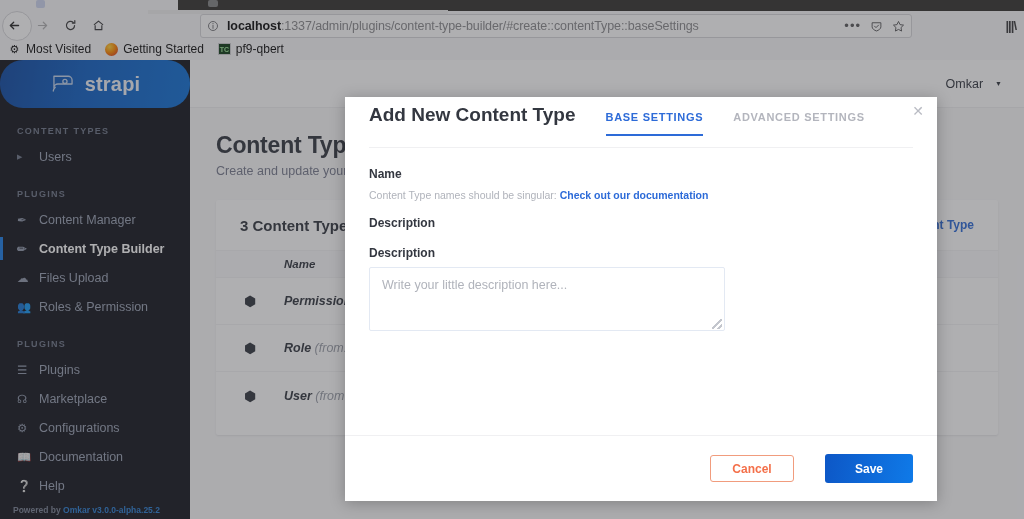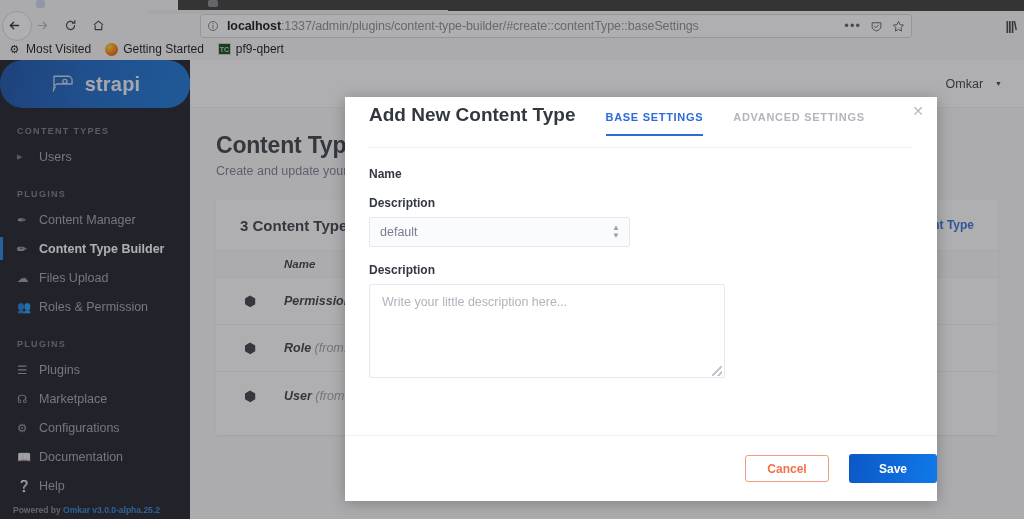--- a/index.html
+++ b/index.html
@@ -196,34 +196,34 @@
   .fgroup { margin-top: 15px; }
   #conn-select {
     width: 261px; height: 30px; border: 1px solid #e3e9f3; border-radius: 2px;
     background: #fafbfd; font-size: 12.5px; color: #7a7e8c; padding: 0 10px;
     display: flex; align-items: center; position: relative;
   }
   #conn-arrows { position: absolute; right: 9px; font-size: 8px; color: #9aa0ae;
     line-height: 8px; text-align: center; }
 
   #desc-area {
-    width: 356px; height: 94px; border: 1px solid #e3e9f3; border-radius: 2px;
+    width: 356px; height: 64px; border: 1px solid #e3e9f3; border-radius: 2px;
     background: #fff; font-size: 12.5px; color: #b0b3bb; padding: 10px 12px;
     position: relative; font-family: "Liberation Sans", sans-serif;
   }
   #desc-grip { position: absolute; right: 2px; bottom: 1px; width: 10px; height: 10px;
     background:
       linear-gradient(135deg, transparent 0 44%, #c3c6cd 44% 56%, transparent 56% 100%),
       linear-gradient(135deg, transparent 0 74%, #c3c6cd 74% 86%, transparent 86% 100%);
   }
 
   #modal-foot {
     position: absolute; left: 0; bottom: 0; width: 592px; height: 66px;
     border-top: 1px solid #f0f0f2; display: flex; align-items: center;
-    justify-content: flex-end; gap: 20px; 
+    justify-content: flex-end; gap: 31px; padding-right: 24px;
   }
   #btn-cancel {
     width: 84px; height: 27px; border: 1px solid #f19c7d; border-radius: 3px;
     background: #fff; color: #f4704a; font-size: 12px; font-weight: 600;
     display: flex; align-items: center; justify-content: center;
     font-family: "Liberation Sans", sans-serif;
   }
   #btn-save {
     width: 88px; height: 29px; border: none; border-radius: 3px;
     background: linear-gradient(100deg, #0d57c6 0%, #0f7ae8 100%);
@@ -417,27 +417,24 @@
       <span id="modal-title">Add New Content Type</span>
       <span class="mtab" id="tab-base">BASE SETTINGS</span>
       <span class="mtab" id="tab-adv">ADVANCED SETTINGS</span>
     </div>
     <span id="modal-close">✕</span>
   </div>
   <div id="modal-divider"></div>
 
   <div id="modal-body">
     <div class="flabel">Name</div>
+    <div id="name-hint"><span>Content Type names should be singular: </span><a href="#">Check out our documentation</a></div>
 
     <div class="fgroup">
       <div class="flabel">Description</div>
-      <div id="conn-select">
-        <span>default</span>
-        <span id="conn-arrows">▲<br>▼</span>
-      </div>
     </div>
 
     <div class="fgroup" style="margin-top:16px">
       <div class="flabel">Description</div>
       <div id="desc-area">
         <span>Write your little description here...</span>
         <span id="desc-grip"></span>
       </div>
     </div>
   </div>

